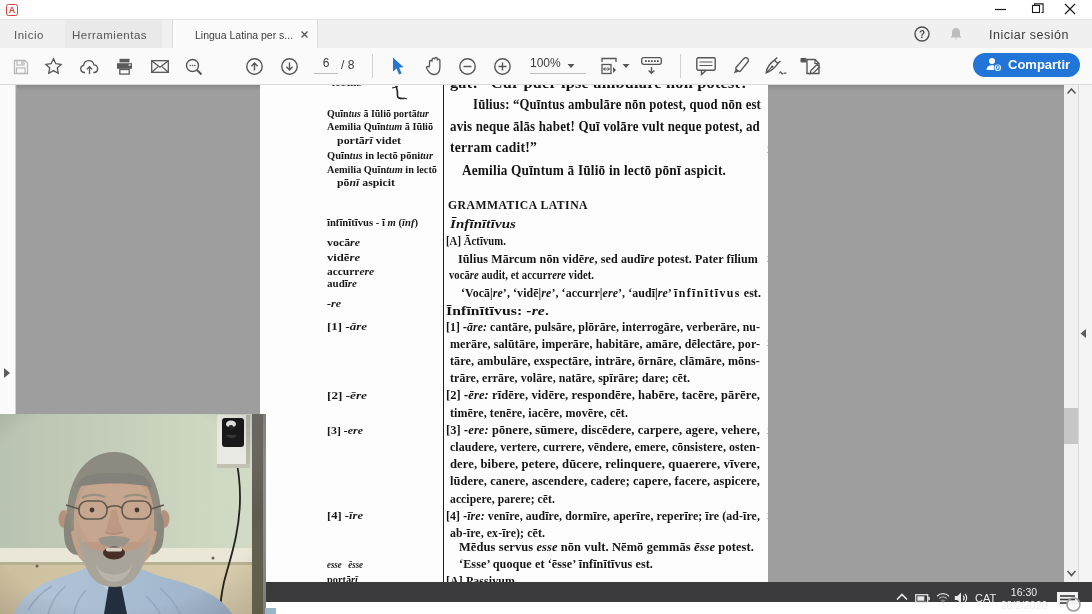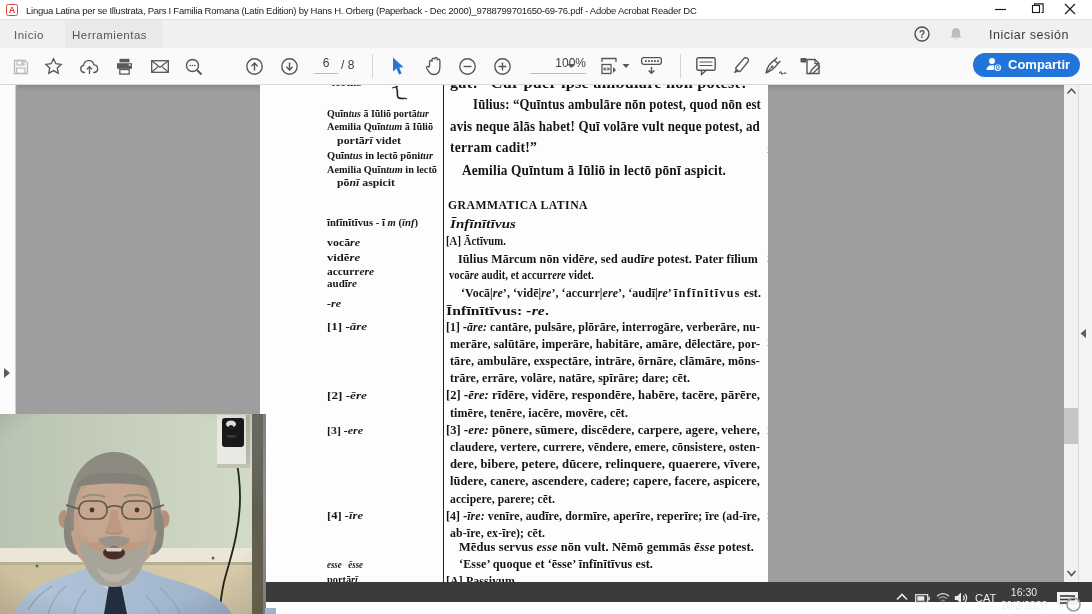--- a/index.html
+++ b/index.html
@@ -44,33 +44,38 @@
   #video { position:absolute; left:0; top:414px; width:266px; height:200px; overflow:hidden; }
 </style>
 </head>
 <body>
 
 <div id="titlebar">
   <svg class="abs" style="left:6px;top:4px" width="12" height="12" viewBox="0 0 12 12">
     <rect x="0.5" y="0.5" width="11" height="11" rx="2" fill="#fff" stroke="#d6453c"></rect>
     <text x="6" y="9" font-size="9" font-weight="bold" fill="#d6453c" text-anchor="middle" font-family="Liberation Sans">A</text>
   </svg>
-  <div id="titletext">Lingua Latina per se Illustrata, Pars I Familia Romana (Latin Edition) by Hans H. Orberg (Paperback - Dec 2000)_9788799701650-69-76.pdf - Adobe Acrobat Reader DC</div>
   <svg class="abs" style="left:988px;top:0" width="104" height="19" viewBox="0 0 104 19">
     <line x1="7" y1="9.5" x2="18" y2="9.5" stroke="#1a1a1a" stroke-width="1.2"></line>
     <rect x="44.5" y="5.5" width="7" height="7" fill="none" stroke="#1a1a1a" stroke-width="1.1"></rect>
     <path d="M46.5 5.5 v-1.6 h8.6 v8.6 h-1.6" fill="none" stroke="#1a1a1a" stroke-width="1.1"></path>
     <path d="M77 4 l10 10 M87 4 l-10 10" stroke="#1a1a1a" stroke-width="1.2"></path>
   </svg>
 </div>
 
 <div id="tabbar">
   <div class="abs" style="left:65px;top:0;width:97px;height:29px;background:#e9e9e9"></div>
   <div class="menuitem" style="left:14px">Inicio</div>
   <div class="menuitem" style="left:72px">Herramientas</div>
+  <div id="activetab">
+    <div id="tablabel">Lingua Latina per s...</div>
+    <svg class="abs" style="left:127px;top:10px" width="9" height="9" viewBox="0 0 9 9">
+      <path d="M1.5 1.5 l6 6 M7.5 1.5 l-6 6" stroke="#555" stroke-width="1.3"></path>
+    </svg>
+  </div>
   <svg class="abs" style="left:914px;top:6px" width="16" height="16" viewBox="0 0 16 16">
     <circle cx="8" cy="8" r="7" fill="none" stroke="#4d4d4d" stroke-width="1.4"></circle>
     <text x="8" y="11.6" font-size="10" font-weight="bold" fill="#4d4d4d" text-anchor="middle" font-family="Liberation Sans">?</text>
   </svg>
   <svg class="abs" style="left:948px;top:6px" width="16" height="16" viewBox="0 0 16 16">
     <path d="M8 2 c-2.6 0-4 1.8-4 4.2 v3.2 l-1.4 2 h10.8 l-1.4-2 v-3.2 c0-2.4-1.4-4.2-4-4.2z" fill="#bdbdbd"></path>
     <path d="M6.6 12.4 a1.5 1.5 0 0 0 2.8 0z" fill="#bdbdbd"></path>
   </svg>
   <div class="menuitem" style="left:989px; top:8px; color:#3a3a3a; font-size:12.5px; letter-spacing:0.5px">Iniciar sesión</div>
 </div>
@@ -138,21 +143,21 @@
   <svg class="abs" style="left:459px;top:10px" width="17" height="17" viewBox="0 0 17 17">
     <circle cx="8.5" cy="8.5" r="7.7" fill="none" stroke="#565656" stroke-width="1.4"></circle>
     <line x1="4.5" y1="8.5" x2="12.5" y2="8.5" stroke="#565656" stroke-width="1.4"></line>
   </svg>
 
   <svg class="abs" style="left:494px;top:10px" width="17" height="17" viewBox="0 0 17 17">
     <circle cx="8.5" cy="8.5" r="7.7" fill="none" stroke="#565656" stroke-width="1.4"></circle>
     <path d="M4.5 8.5 h8 M8.5 4.5 v8" fill="none" stroke="#565656" stroke-width="1.4"></path>
   </svg>
 
-  <div class="abs" style="left:530px;top:8px;width:56px;text-align:right;font-size:12px;color:#3c3c3c;border-bottom:1px solid #bdbdbd;padding-bottom:3px">100%</div>
+  <div class="abs" style="left:530px;top:8px;width:56px;text-align:left;font-size:12px;color:#3c3c3c;border-bottom:1px solid #bdbdbd;padding-bottom:3px">100%</div>
   <svg class="abs" style="left:567px;top:15px" width="8" height="6" viewBox="0 0 8 6">
       <path d="M0.5 1 L4 5 L7.5 1z" fill="#565656"></path>
     </svg>
 
   <svg class="abs" style="left:600px;top:9px" width="18" height="18" viewBox="0 0 18 18">
     <path d="M2 5 v-3.5 h14 v3.5" fill="none" stroke="#565656" stroke-width="1.3"></path>
     <rect x="2" y="7.5" width="9" height="9" fill="none" stroke="#565656" stroke-width="1.3"></rect>
     <path d="M3.5 12 h6 M3.5 12 l2-1.6 M3.5 12 l2 1.6 M9.5 12 l-2-1.6 M9.5 12 l-2 1.6" fill="none" stroke="#565656" stroke-width="1"></path>
     <path d="M13 10 l3 3 -3 3" fill="#565656"></path>
   </svg>

